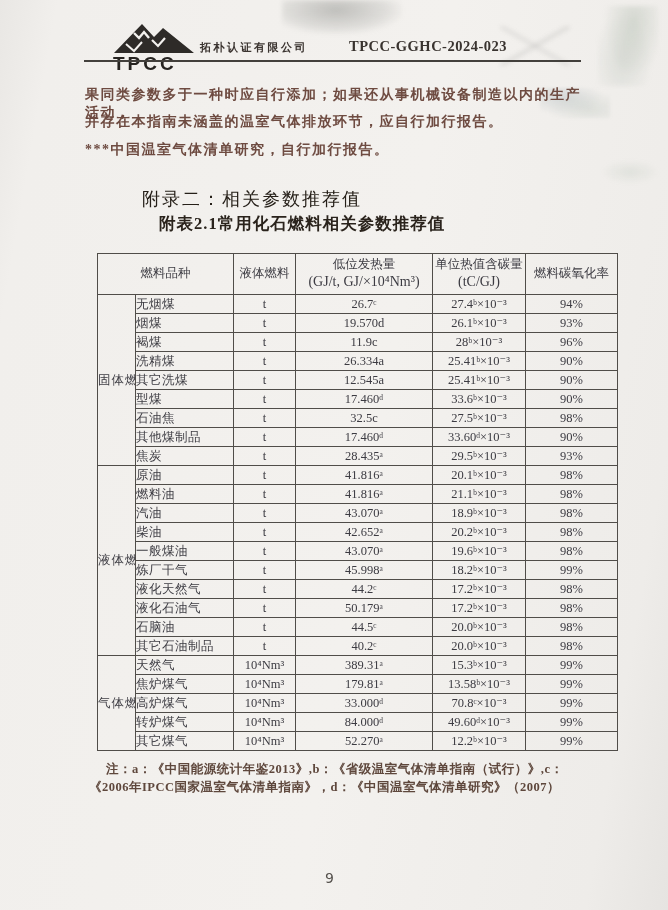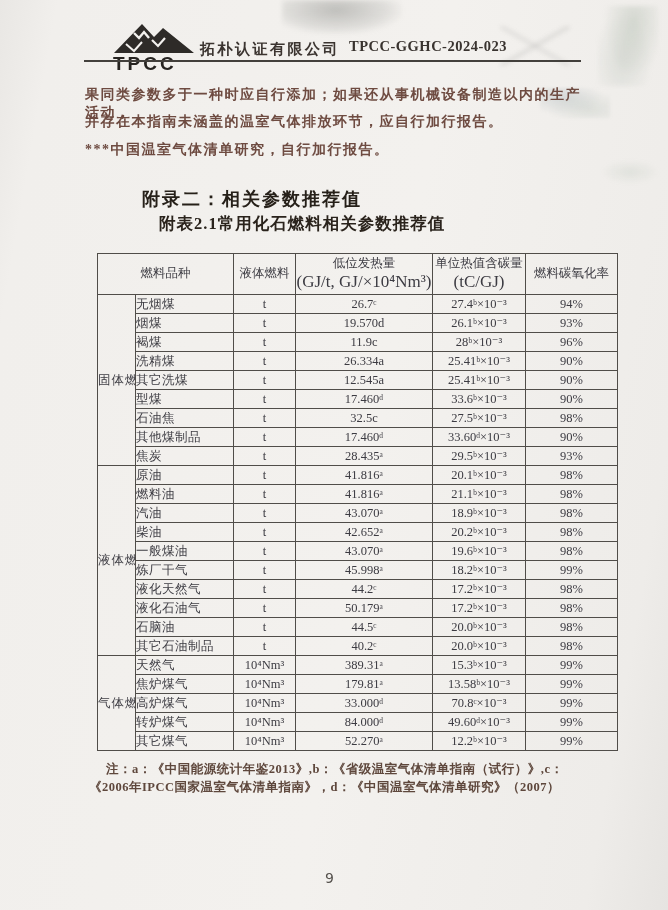--- a/index.html
+++ b/index.html
@@ -39,60 +39,60 @@
   }
   .side-marks2{
     left:600px;top:160px;width:60px;height:24px;
     background:radial-gradient(ellipse at 50% 50%,rgba(130,155,135,.14),transparent 70%);
     filter:blur(2px);
   }
 
   .hdr-logo{position:absolute;left:108px;top:20px;width:96px;height:52px;}
   .hdr-company{
     position:absolute;left:200px;top:40px;
-    font-size:15px;color:#3b3430;letter-spacing:2.5px;font-weight:600;
+    font-size:11px;color:#3b3430;letter-spacing:2.5px;font-weight:600;
   }
   .hdr-code{
     position:absolute;left:349px;top:38px;
     font-size:14.5px;color:#39332f;letter-spacing:.5px;font-weight:600;
   }
   .hdr-rule{
     position:absolute;left:84px;top:60px;width:497px;height:2px;
     background:#43403c;
   }
 
   .para{
     position:absolute;left:85px;width:505px;
     font-size:14px;color:#6e4b41;letter-spacing:1.5px;font-weight:600;
   }
   .para-1{top:86px;}
   .para-2{top:113px;}
   .para-3{top:141px;}
 
   .appendix-title{
     position:absolute;left:99px;top:187px;
-    font-size:18px;font-weight:bold;color:#262019;letter-spacing:2px;padding-left:43px;
+    font-size:18px;font-weight:normal;color:#262019;letter-spacing:2px;padding-left:43px;
   }
   .appendix-subtitle{
     position:absolute;left:159px;top:213px;
     font-size:16.5px;font-weight:bold;color:#2a231c;letter-spacing:1px;
   }
 
   table.params{
     position:absolute;left:97px;top:253px;width:520px;
     border-collapse:collapse;table-layout:fixed;
     font-family:"Liberation Serif","DejaVu Serif",serif;
   }
   table.params td,table.params th{
     border:1px solid #504d49;
     font-size:12.5px;color:#3c3b42;font-weight:normal;
     padding:0;overflow:hidden;white-space:nowrap;
   }
   table.params thead th{height:40px;text-align:center;white-space:normal;line-height:1.25;}
-  table.params thead .small-line{font-size:17px;display:block;}
+  table.params thead .small-line{font-size:14px;display:block;}
   table.params tbody tr{height:19px;}
   td.c-fuel{text-align:left;padding-left:5px;letter-spacing:.5px;}
   td.c-unit,td.c-heat,td.c-carbon,td.c-oxidation{text-align:center;}
   td.group-cell{
     text-align:center;vertical-align:middle;
     white-space:normal;line-height:17px;letter-spacing:1px;
   }
   th.th-carbon{font-size:12px;letter-spacing:0;}
   th.th-oxid{font-size:12px;letter-spacing:0;}
 

